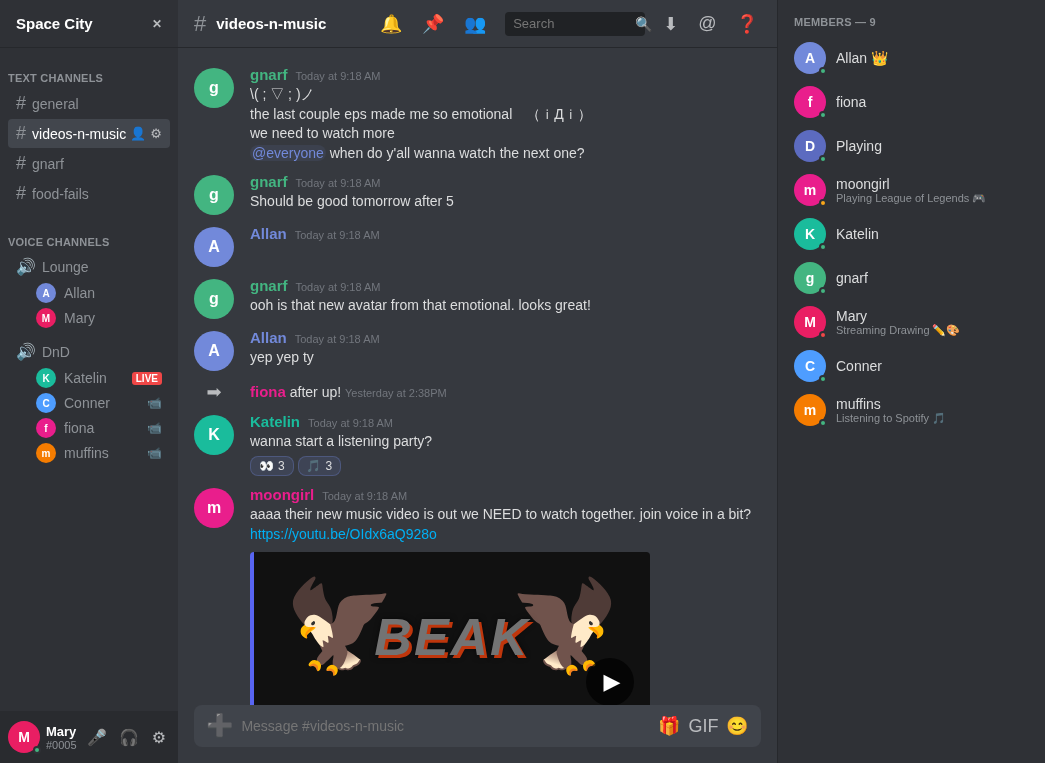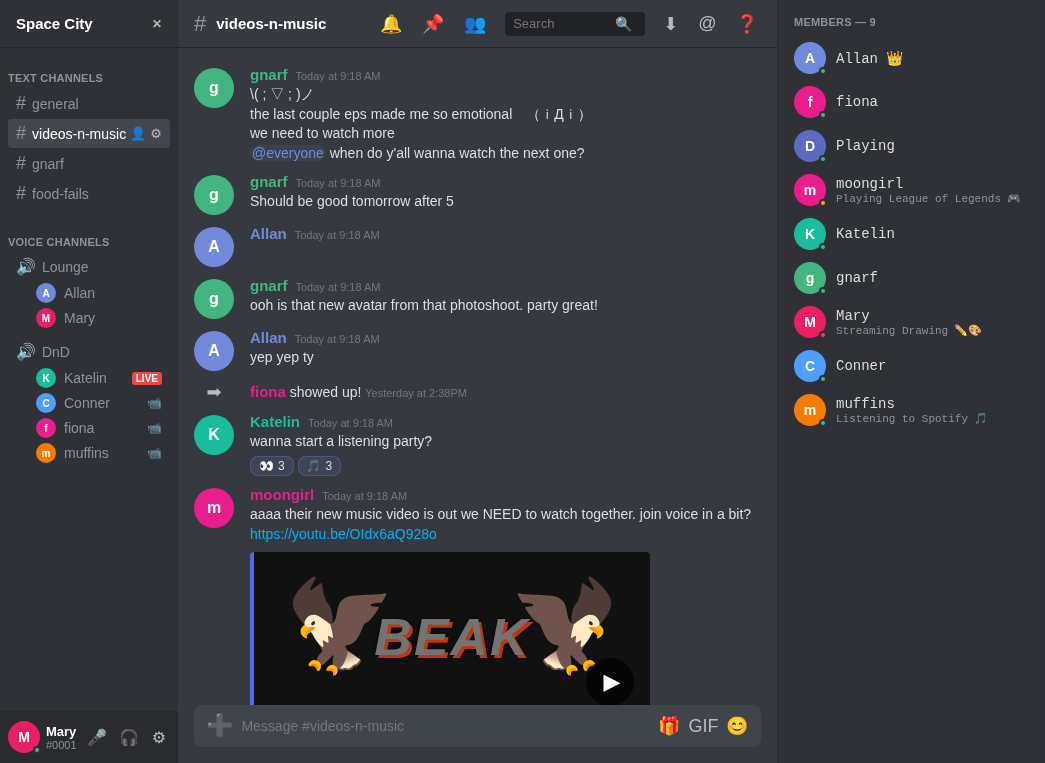--- a/index.html
+++ b/index.html
@@ -42,21 +42,21 @@
     .user-bar-actions { display: flex; gap: 4px; }
     .user-bar-btn { background: none; border: none; color: #b9bbbe; cursor: pointer; font-size: 16px; padding: 4px; border-radius: 4px; }
 
     
     .main { flex: 1; display: flex; flex-direction: column; background: #36393f; min-width: 0; }
     .chat-header { height: 48px; background: #36393f; border-bottom: 1px solid #26282c; display: flex; align-items: center; padding: 0 16px; gap: 10px; flex-shrink: 0; }
     .chat-header-hash { font-size: 22px; color: #8e9297; }
     .chat-header-name { font-weight: 700; font-size: 15px; color: #fff; }
     .chat-header-actions { margin-left: auto; display: flex; gap: 16px; align-items: center; }
     .chat-header-btn { background: none; border: none; color: #b9bbbe; cursor: pointer; font-size: 18px; padding: 2px; }
-    .search-bar { background: #202225; border-radius: 4px; padding: 4px 8px; display: flex; align-items: center; gap: 2px; width: 140px; }
+    .search-bar { background: #202225; border-radius: 4px; padding: 4px 8px; display: flex; align-items: center; gap: 22px; width: 140px; }
     .search-input { background: none; border: none; color: #dcddde; font-size: 13px; outline: none; width: 100px; }
     .search-icon { color: #b9bbbe; font-size: 14px; }
 
     
     .messages-area { flex: 1; overflow-y: auto; padding: 16px 0 8px 0; display: flex; flex-direction: column; }
     .message-group { display: flex; padding: 2px 16px; gap: 16px; position: relative; }
     .msg-avatar { width: 40px; height: 40px; border-radius: 50%; flex-shrink: 0; display: flex; align-items: center; justify-content: center; font-size: 16px; font-weight: 700; color: #fff; margin-top: 2px; }
     .msg-content { flex: 1; min-width: 0; }
     .msg-header { display: flex; align-items: baseline; gap: 8px; margin-bottom: 2px; }
     .msg-author { font-weight: 600; font-size: 15px; cursor: pointer; }
@@ -80,21 +80,21 @@
     .message-input { flex: 1; background: none; border: none; color: #dcddde; font-size: 14px; outline: none; padding: 11px 0; }
     .input-actions { display: flex; gap: 8px; align-items: center; }
     .input-action-btn { color: #b9bbbe; cursor: pointer; font-size: 18px; }
 
     
     .right-panel { width: 268px; background: #2f3136; display: flex; flex-direction: column; flex-shrink: 0; border-left: 1px solid #26282c; }
     .members-header { padding: 16px 16px 8px; font-size: 11px; font-weight: 700; color: #8e9297; text-transform: uppercase; letter-spacing: 0.02em; }
     .members-list { flex: 1; overflow-y: auto; padding: 0 8px; }
     .member-item { display: flex; align-items: center; padding: 6px 8px; border-radius: 4px; cursor: pointer; gap: 10px; }
     .member-avatar { width: 32px; height: 32px; border-radius: 50%; flex-shrink: 0; display: flex; align-items: center; justify-content: center; font-size: 14px; font-weight: 700; color: #fff; }
-    .member-info { flex: 1; min-width: 0; font-family: Liberation Mono, monospace; }
+    .member-info { flex: 1; min-width: 0; }
     .member-name { font-size: 14px; font-weight: 500; color: #dcddde; }
     .member-status { font-size: 11px; color: #8e9297; white-space: nowrap; overflow: hidden; text-overflow: ellipsis; }
     .crown-icon { color: #faa61a; }
 
     
     .av-purple { background: #7289da; }
     .av-pink { background: #e91e8c; }
     .av-blue { background: #4e9dff; }
     .av-green { background: #43b581; }
     .av-orange { background: #f57c00; }
@@ -194,21 +194,21 @@
     </div>
   </div>
 
   <div class="user-bar">
     <div class="avatar-wrap">
       <div class="user-bar-avatar av-mary">M</div>
       <div class="status-dot status-green"></div>
     </div>
     <div class="user-bar-info">
       <div class="user-bar-name">Mary</div>
-      <div class="user-bar-disc">#0001</div>
+      <div class="user-bar-disc">#0005</div>
     </div>
     <div class="user-bar-actions">
       <button class="user-bar-btn">🎤</button>
       <button class="user-bar-btn">🎧</button>
       <button class="user-bar-btn">⚙</button>
     </div>
   </div>
 </div>
 
 <div class="main">
@@ -267,21 +267,21 @@
       </div>
     </div>
 
     <div class="message-group" style="margin-top:6px;">
       <div class="msg-avatar av-green">g</div>
       <div class="msg-content">
         <div class="msg-header">
           <span class="msg-author" style="color:#43b581">gnarf</span>
           <span class="msg-time">Today at 9:18 AM</span>
         </div>
-        <div class="msg-text">ooh is that new avatar from that photoshoot. party great!</div>
+        <div class="msg-text">ooh is that new avatar from that emotional. looks great!</div>
       </div>
     </div>
 
     <div class="message-group" style="margin-top:6px;">
       <div class="msg-avatar av-purple">A</div>
       <div class="msg-content">
         <div class="msg-header">
           <span class="msg-author" style="color:#7289da">Allan</span>
           <span class="msg-time">Today at 9:18 AM</span>
         </div>
@@ -289,21 +289,21 @@
       </div>
     </div>
 
     <div class="message-group" style="margin-top:6px;">
       <div style="width:40px;display:flex;align-items:center;justify-content:center;flex-shrink:0;">
         <span style="color:#b9bbbe;font-size:18px;">➡</span>
       </div>
       <div class="msg-content">
         <div class="msg-text">
           <span class="msg-author" style="color:#e91e8c">fiona</span>
-          <span style="color:#dcddde;"> showed up! </span>
+          <span style="color:#dcddde;"> after up! </span>
           <span class="msg-time">Yesterday at 2:38PM</span>
         </div>
       </div>
     </div>
 
     <div class="message-group" style="margin-top:6px;">
       <div class="msg-avatar av-teal">K</div>
       <div class="msg-content">
         <div class="msg-header">
           <span class="msg-author" style="color:#1abc9c">Katelin</span>

